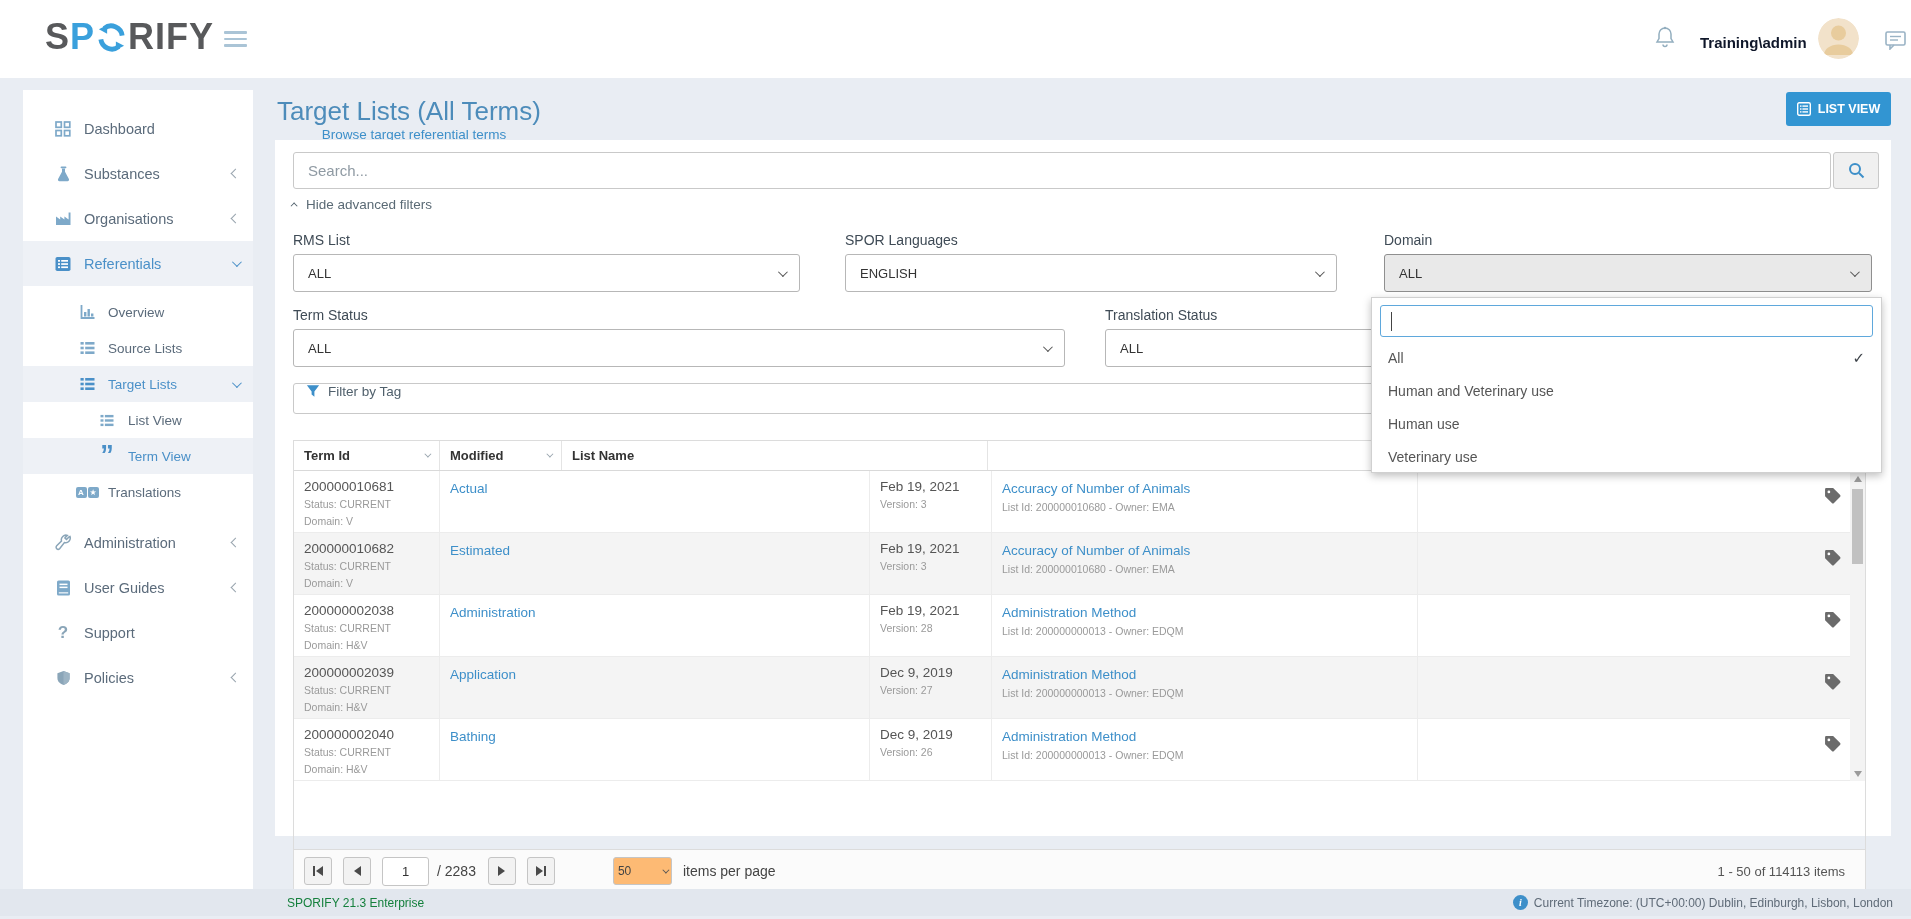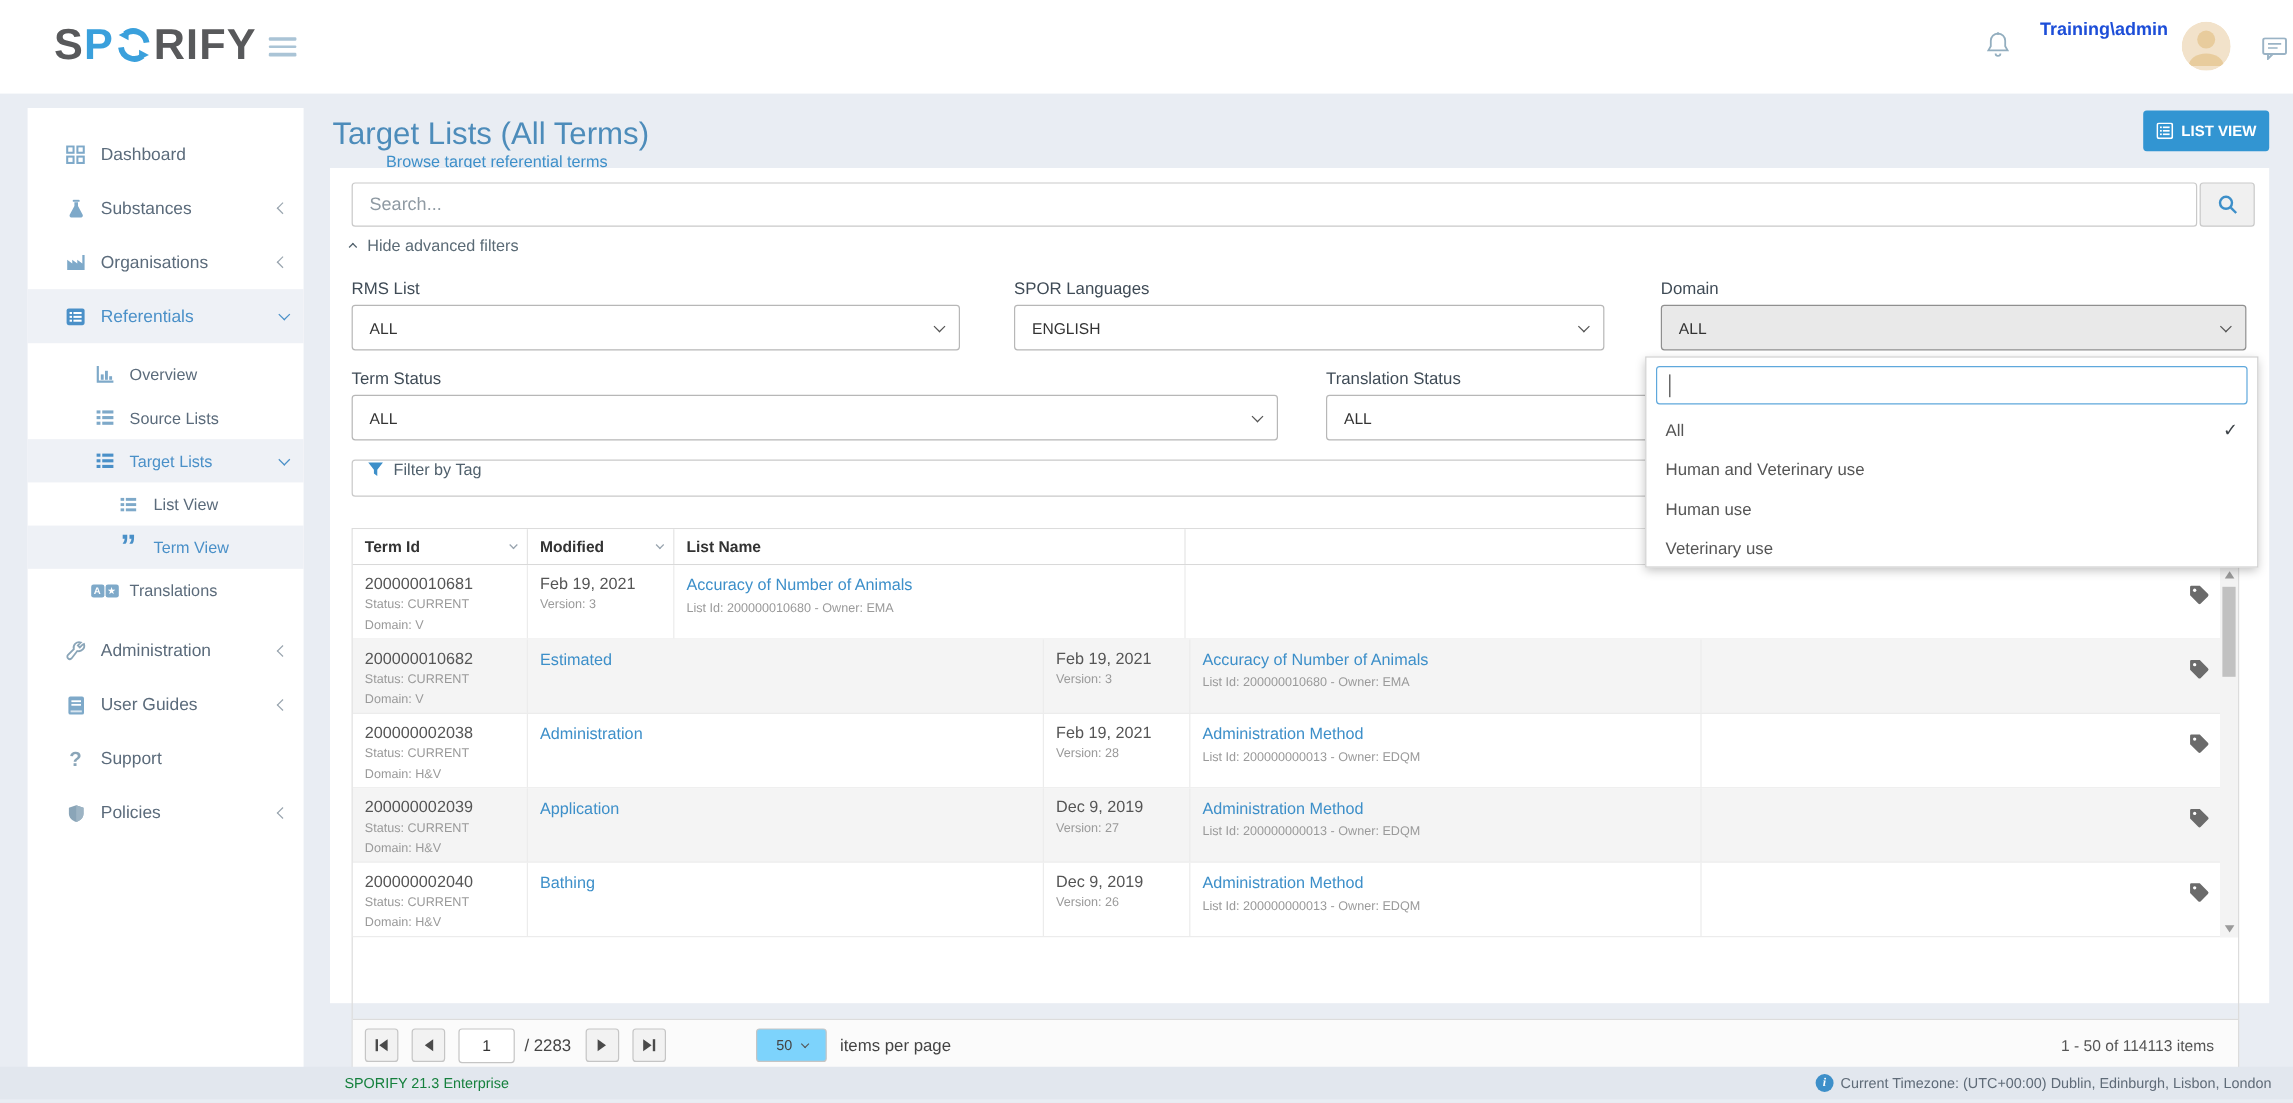--- a/index.html
+++ b/index.html
@@ -8,21 +8,21 @@
 
   
   .top-header { position:absolute; top:0; left:0; width:100%; height:78px; background:#fff; }
   .logo { position:absolute; left:45px; top:16px; display:flex; align-items:center; font-weight:bold; font-size:36px; letter-spacing:1px; }
   .logo .lg-gray { color:#58595b; }
   .logo .lg-blue { color:#3aa0dc; }
   .logo svg { margin:0 1px; }
   .hamburger { position:absolute; left:224px; top:31px; width:23px; cursor:pointer; }
   .hamburger div { height:2.5px; background:#aac4d6; margin-bottom:4px; border-radius:1px; }
   .bell { position:absolute; left:1655px; top:26px; }
-  .username { position:absolute; left:1700px; top:16px; font-size:15px; font-weight:bold; color:#1d4ed8; }
+  .username { position:absolute; left:1700px; top:34px; font-size:15px; font-weight:bold; color:#0f172a; }
   .avatar { position:absolute; left:1818px; top:18px; width:41px; height:41px; border-radius:50%; overflow:hidden; }
   .chat-ic { position:absolute; left:1885px; top:31px; }
 
   
   .sidebar { position:absolute; left:23px; top:90px; width:230px; height:800px; background:#fff; padding-top:16px; }
   .sb-item { display:flex; align-items:center; height:45px; padding-left:28px; padding-right:14px; font-size:14.5px; color:#5b6b7b; cursor:pointer; }
   .sb-item.sub1 { height:36px; padding-left:52px; font-size:13.5px; }
   .sb-item.sub2 { height:36px; padding-left:72px; font-size:13.5px; }
   .sb-item .ic { width:24px; display:inline-flex; justify-content:center; margin-right:9px; flex-shrink:0; }
   .sb-item .chev-r { margin-left:auto; }
@@ -94,21 +94,21 @@
   .tri-dn { width:0; height:0; border-left:4px solid transparent; border-right:4px solid transparent; border-top:6px solid #9a9a9a; }
 
   .pager { position:absolute; left:0; bottom:0; width:100%; height:43px; background:#fbfbfb; border-top:1px solid #dcdcdc; display:flex; align-items:center; padding:0 10px; }
   .pg-btn { width:28px; height:28px; background:#f2f2f2; border:1px solid #c5c5c5; border-radius:3px; display:flex; align-items:center; justify-content:center; gap:1px; margin-right:11px; cursor:pointer; }
   .tri { width:0; height:0; border-top:5px solid transparent; border-bottom:5px solid transparent; }
   .tri.r { border-left:7px solid #4a4a4a; }
   .tri.l { border-right:7px solid #4a4a4a; }
   .pbar { width:2px; height:10px; background:#4a4a4a; }
   .pg-input { width:47px; height:29px; border:1px solid #c5c5c5; border-radius:3px; text-align:center; font-size:13px; color:#333; margin-right:8px; font-family:inherit; }
   .pg-total { font-size:14px; color:#444; margin-right:12px; }
-  .pg-select { width:59px; height:28px; border:1px solid #c5c5c5; border-radius:3px; background:#7dd3fc; display:flex; align-items:center; padding:0 16px; font-size:12px; color:#444; margin-left:64px; cursor:pointer; }
+  .pg-select { width:59px; height:28px; border:1px solid #c5c5c5; border-radius:3px; background:#fdba74; display:flex; align-items:center; padding:0 4px; font-size:12px; color:#444; margin-left:47px; cursor:pointer; }
   .pg-select .chv { margin-left:auto; }
   .pg-ipp { font-size:14px; color:#444; margin-left:11px; }
   .pg-range { margin-left:auto; font-size:13px; color:#555; margin-right:10px; }
 
   
   .footer { position:absolute; left:0; top:889px; width:100%; height:27px; background:#e2e7ee; display:flex; align-items:center; }
   .f-left { margin-left:287px; font-size:12px; color:#15803d; }
   .f-right { margin-left:auto; margin-right:18px; display:flex; align-items:center; gap:6px; font-size:12px; color:#5f6b78; }
   .info-ic { width:15px; height:15px; border-radius:50%; background:#3d8fc9; color:#fff; font-size:10px; font-weight:bold; font-style:italic; display:flex; align-items:center; justify-content:center; font-family:"Liberation Serif",serif; }
 </style>
@@ -417,20 +417,21 @@
         </div>
         <div class="th col-tags" style="border-right:none"></div>
       </div>
 
       <div class="trow">
         <div class="td col-id">
             <div class="cell-main">200000010681</div>
             <div class="cell-sub">Status: CURRENT</div>
             <div class="cell-sub">Domain: V</div>
           </div>
+        <div class="td col-name"><a class="cell-link">Actual</a></div>
         <div class="td col-mod">
             <div class="cell-main">Feb 19, 2021</div>
             <div class="cell-sub">Version: 3</div>
           </div>
         <div class="td col-list"><a class="cell-link">Accuracy of Number of Animals</a><div class="cell-sub">List Id: 200000010680 - Owner: EMA</div></div>
         <div class="td col-tags">
             <span class="tag-ic"><svg width="17" height="17" viewBox="0 0 16 16">
                 <path d="M1 8.6 L7.4 15 a1.4 1.4 0 0 0 2 0 L15 9.4 a1.4 1.4 0 0 0 0-2 L8.6 1 H2 a1 1 0 0 0-1 1 z" fill="#6b6b6b"></path>
                 <circle cx="4.6" cy="4.6" r="1.3" fill="#fff"></circle>
               </svg></span>

